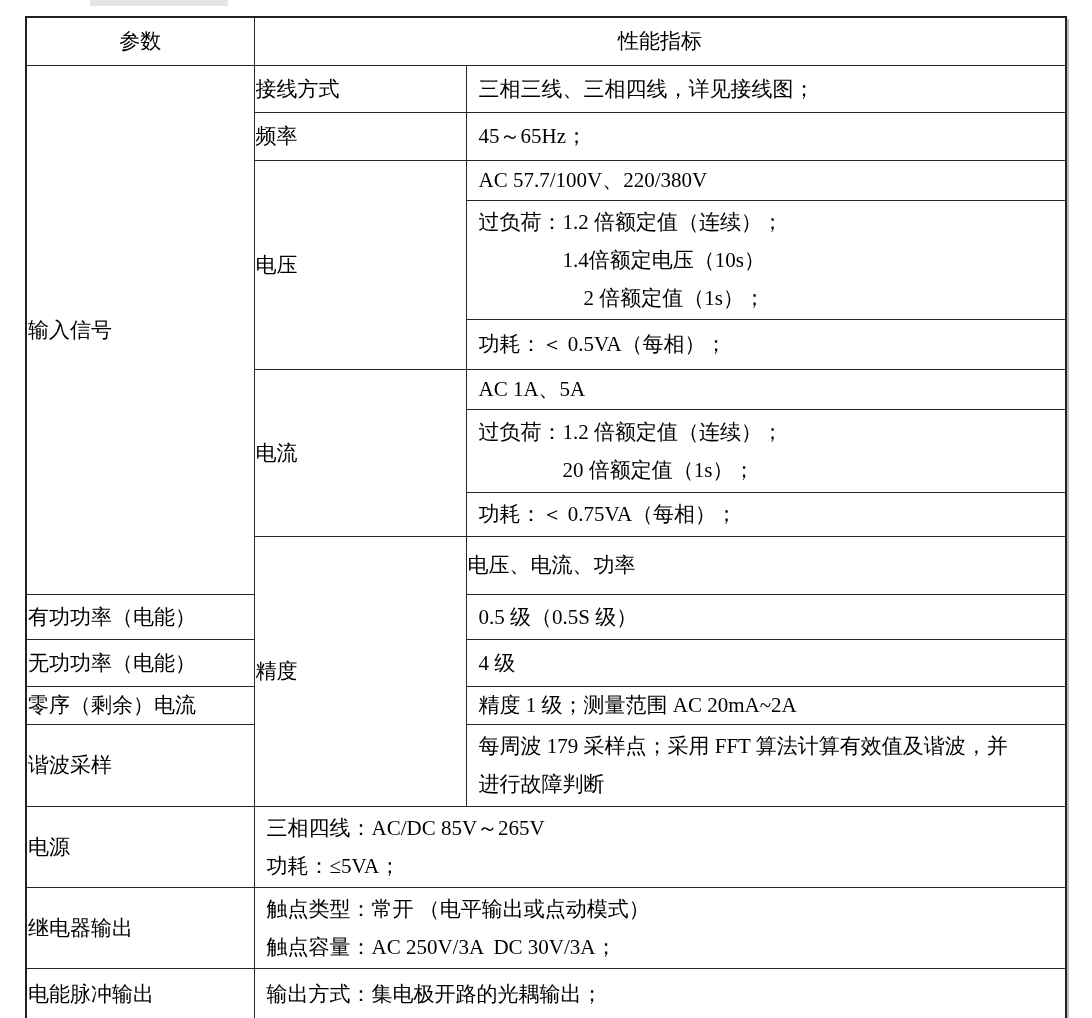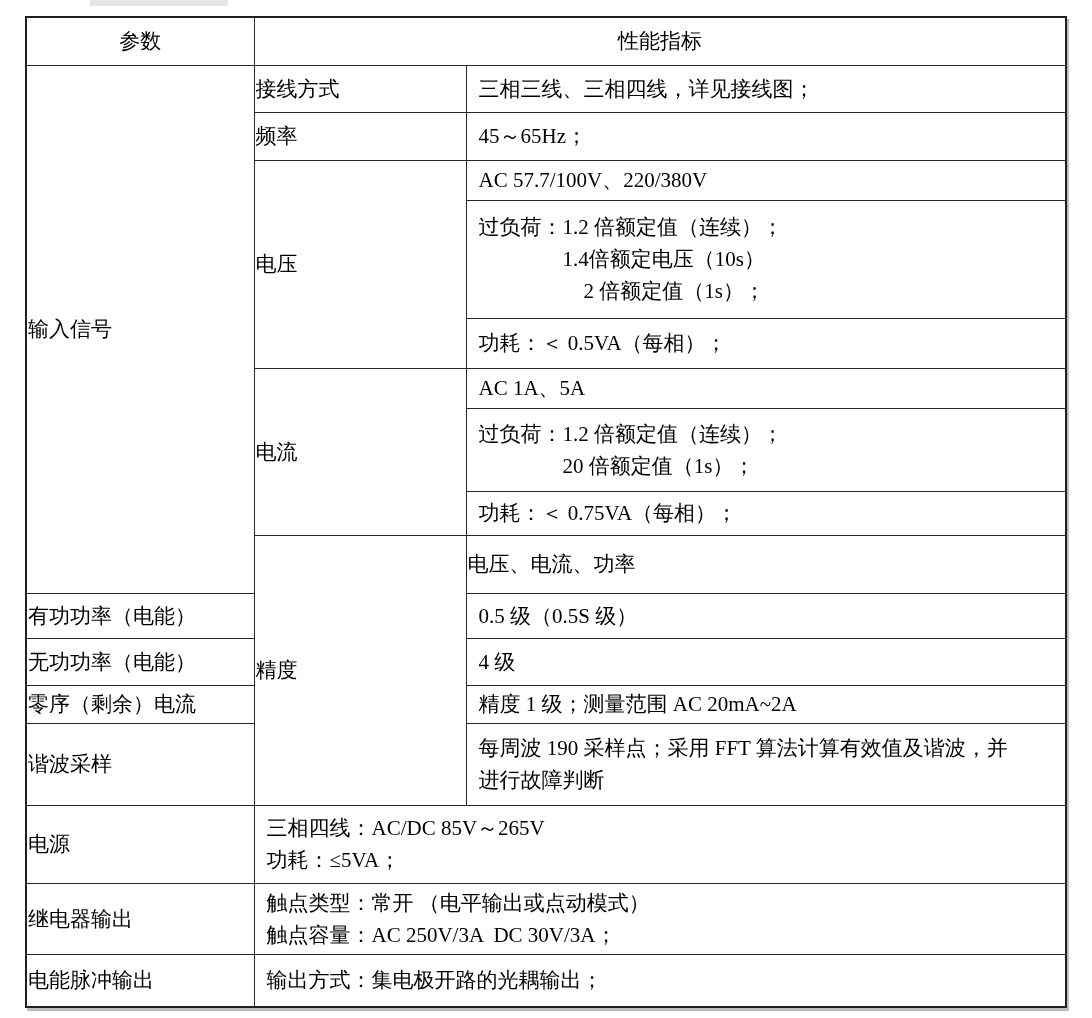--- a/index.html
+++ b/index.html
@@ -38,21 +38,21 @@
     border-bottom-width: 2px;
   }
   td.group { text-align: left; }
   td.sub   { text-align: left; }
   td.val   {
     text-align: left;
     padding: 2px 10px 2px 12px;
     white-space: pre-wrap;
     margin-top: 16px;
   }
-  td.val.multiline { line-height: 32px; }
+  td.val.multiline { line-height: 38px; }
 </style>
 </head>
 <body>
 
 <div class="page">
   <div class="top-fragment"></div>
 
   <table class="spec">
     <colgroup>
       <col style="width:228px">
@@ -112,21 +112,21 @@
       <tr style="height:47px">
         <td class="sub">无功功率（电能）</td>
         <td class="val">4 级</td>
       </tr>
       <tr style="height:38px">
         <td class="sub">零序（剩余）电流</td>
         <td class="val">精度 1 级；测量范围 AC 20mA~2A</td>
       </tr>
       <tr style="height:82px">
         <td class="sub">谐波采样</td>
-        <td class="val multiline">每周波 190 采样点；采用 FFT 算法计算有效值及谐波，并
+        <td class="val multiline">每周波 179 采样点；采用 FFT 算法计算有效值及谐波，并
 进行故障判断</td>
       </tr>
 
       <tr style="height:78px">
         <td class="group">电源</td>
         <td class="val multiline" colspan="2">三相四线：AC/DC 85V～265V
 功耗：≤5VA；</td>
       </tr>
       <tr style="height:71px">
         <td class="group">继电器输出</td>

